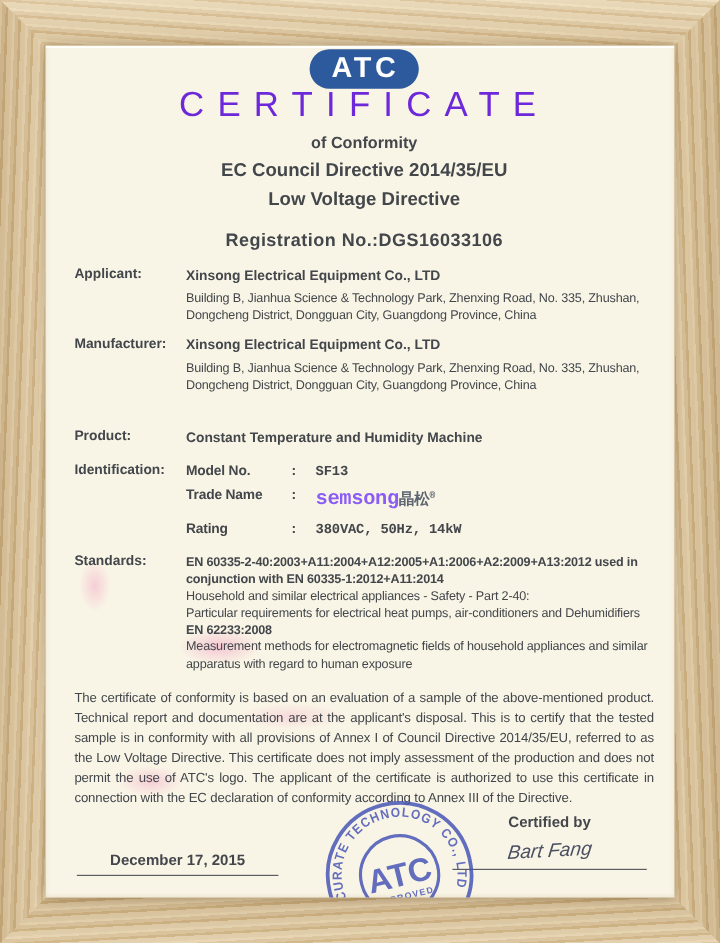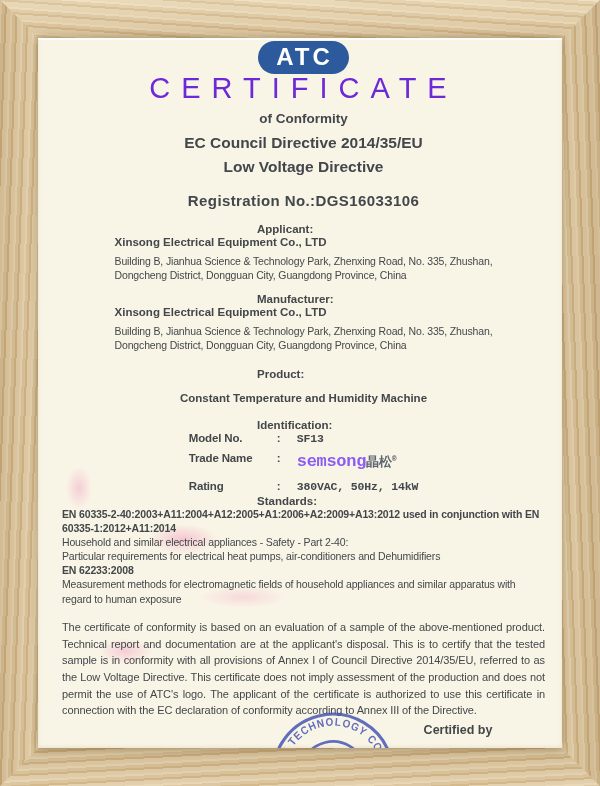--- a/index.html
+++ b/index.html
@@ -33,21 +33,21 @@
   .hdr{text-align:center;}
   .atc-pill{display:inline-block;background:#2d5a9c;color:#fff;font-weight:bold;
     font-size:24px;letter-spacing:3px;padding:3px 16px 4px 18px;border-radius:18px;line-height:1.1;}
   .cert-title{font-size:29px;font-weight:normal;letter-spacing:11px;color:#6d28d9;margin-top:-2px;}
   .of-conf{font-size:13.5px;font-weight:bold;margin-top:6px;}
   .dir1{font-size:15.5px;font-weight:bold;margin-top:8px;}
   .dir2{font-size:15.5px;font-weight:bold;margin-top:6px;}
   .regno{font-size:15px;font-weight:bold;letter-spacing:.4px;margin-top:16px;}
 
   
-  .row{display:flex;align-items:center;flex-direction:column;}
+  .row{display:flex;align-items:flex-start;}
   .row-label{width:93px;flex:none;font-weight:bold;font-size:11.5px;}
   .row-content{flex:1;font-size:10.5px;letter-spacing:-.15px;line-height:1.35;}
   .company{font-weight:bold;font-size:11.5px;letter-spacing:0;}
   .addr{margin-top:3px;}
 
   .ident-row{display:flex;margin-top:5px;}
   .ident-row:first-child{margin-top:0;}
   .ident-key{width:88px;flex:none;font-weight:bold;font-size:11.5px;}
   .ident-colon{width:20px;flex:none;font-weight:bold;font-size:11.5px;}
   .ident-val{font-weight:bold;font-size:11.5px;font-family:Liberation Mono, monospace;}
@@ -116,21 +116,21 @@
         <div class="row-label">Manufacturer:</div>
         <div class="row-content">
           <div class="company">Xinsong Electrical Equipment Co., LTD</div>
           <div class="addr">
             <span>Building B, Jianhua Science &amp; Technology Park, Zhenxing Road, No. 335, Zhushan,</span><br>
             <span>Dongcheng District, Dongguan City, Guangdong Province, China</span>
           </div>
         </div>
       </div>
 
-      <div class="row" style="margin-top:16px;gap:11px;">
+      <div class="row" style="margin-top:30px;">
         <div class="row-label">Product:</div>
         <div class="row-content"><span class="company">Constant Temperature and Humidity Machine</span></div>
       </div>
 
       <div class="row" style="margin-top:12px;">
         <div class="row-label">Identification:</div>
         <div class="row-content">
           <div class="ident-row">
             <div class="ident-key">Model No.</div>
             <div class="ident-colon">:</div>
@@ -144,21 +144,21 @@
             </div>
           </div>
           <div class="ident-row">
             <div class="ident-key">Rating</div>
             <div class="ident-colon">:</div>
             <div class="ident-val">380VAC, 50Hz, 14kW</div>
           </div>
         </div>
       </div>
 
-      <div class="row" style="">
+      <div class="row" style="margin-top:12px;">
         <div class="row-label">Standards:</div>
         <div class="row-content">
           <div class="std-line std-bold">EN 60335-2-40:2003+A11:2004+A12:2005+A1:2006+A2:2009+A13:2012 used in conjunction with EN 60335-1:2012+A11:2014</div>
           <div class="std-line">Household and similar electrical appliances - Safety - Part 2-40:</div>
           <div class="std-line">Particular requirements for electrical heat pumps, air-conditioners and Dehumidifiers</div>
           <div class="std-line std-bold">EN 62233:2008</div>
           <div class="std-line">Measurement methods for electromagnetic fields of household appliances and similar apparatus with regard to human exposure</div>
         </div>
       </div>
 

